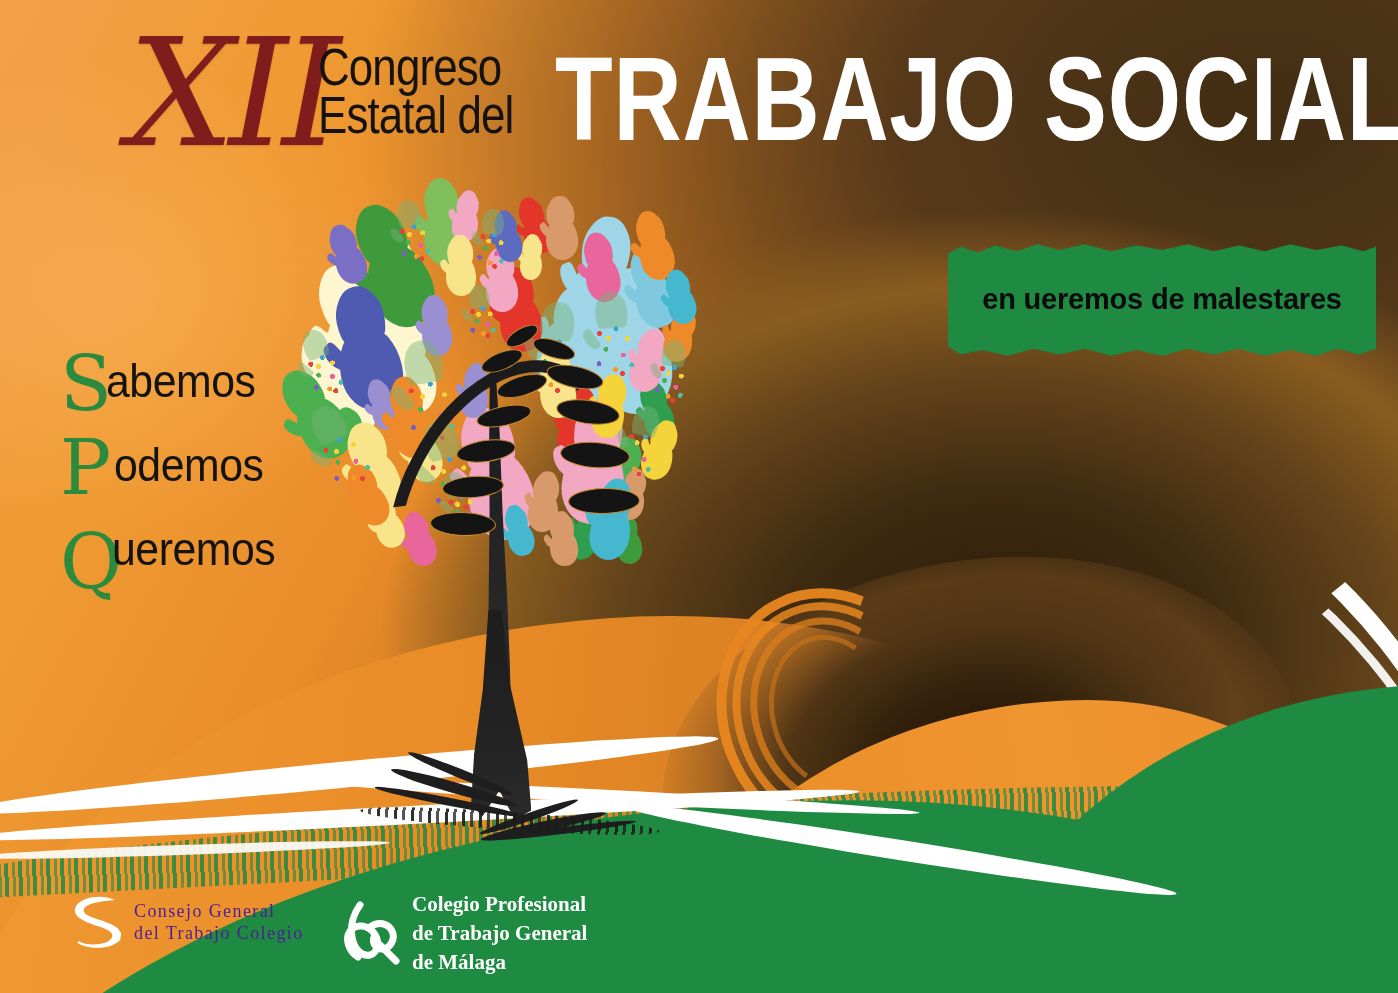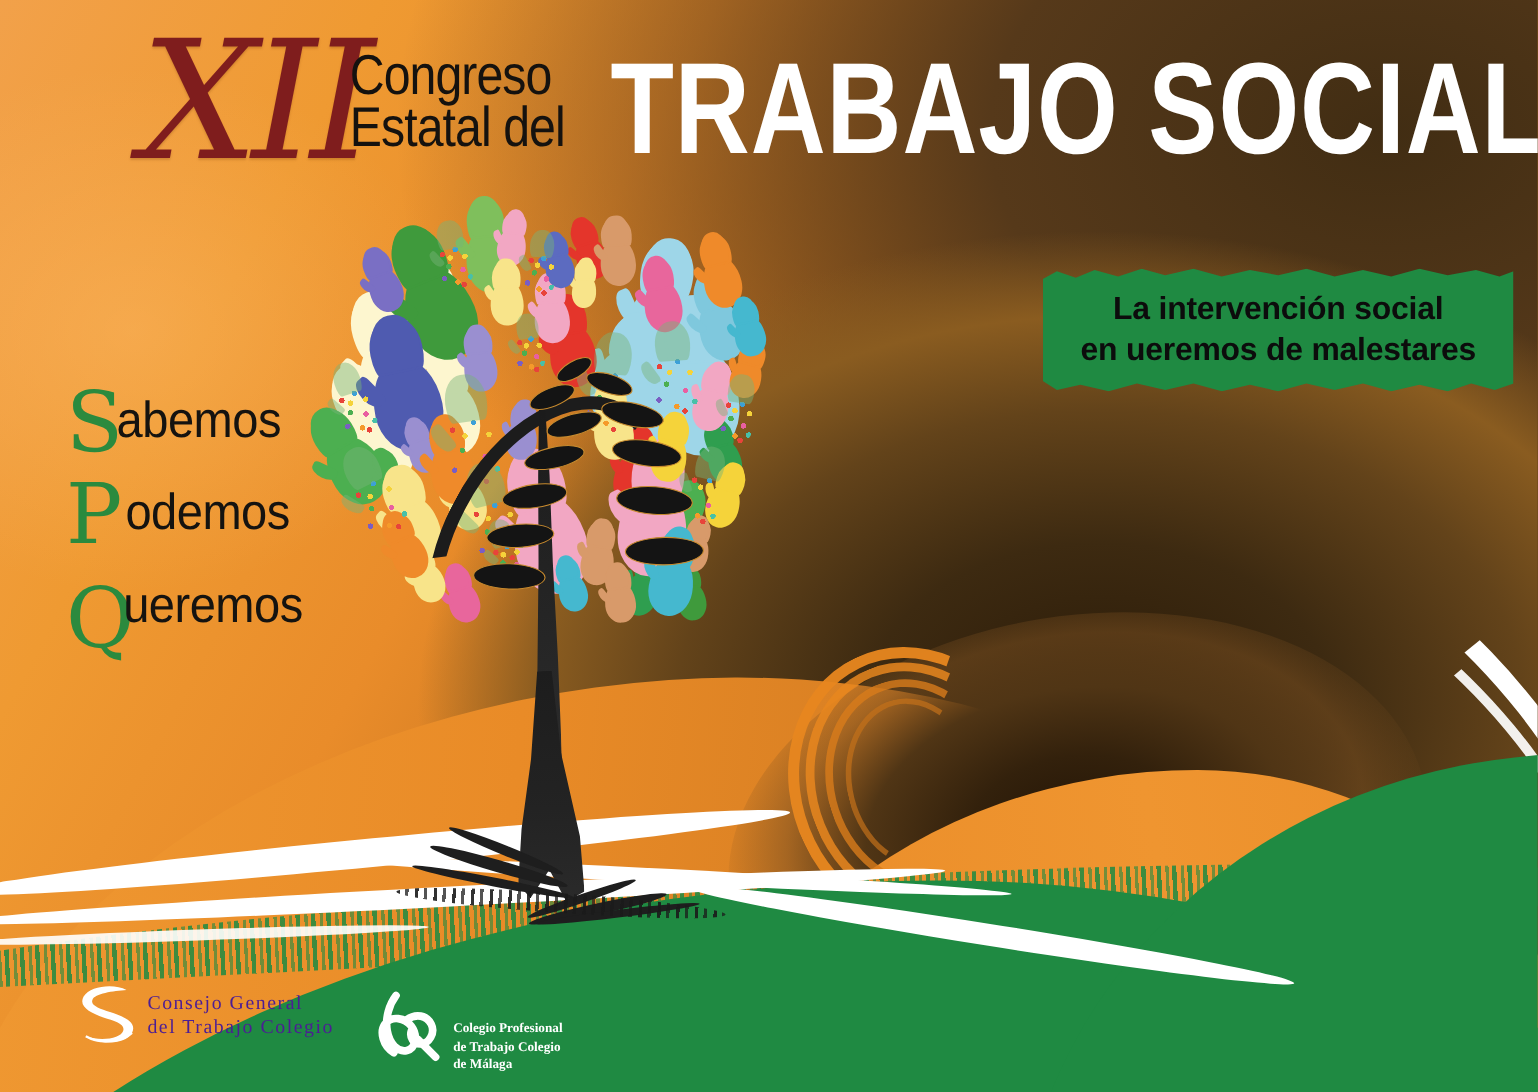--- a/index.html
+++ b/index.html
@@ -269,21 +269,21 @@
   .logo1 { position:absolute; left:70px; top:14px; display:flex; align-items:center; gap:10px; }
   .logo1-mark { width:54px; height:58px; }
   .logo1-text {
     font-family:Liberation Serif, serif;
     font-size:18px; line-height:1.22; color:#4c1d95; letter-spacing:1.4px;
   }
   .logo2 { position:absolute; left:340px; top:10px; display:flex; align-items:center; gap:10px; }
   .logo2-mark { width:62px; height:64px; }
   .logo2-text {
     font-family:"Liberation Serif","DejaVu Serif", serif;
-    font-size:12px; line-height:1.38; color:#fff; font-weight:700;margin-top:36px;
+    font-size:21px; line-height:1.38; color:#fff; font-weight:700;
   }
 </style>
 </head>
 <body>
 
 <div id="poster">
 
   <div class="bg-base"></div>
   <div class="bg-lighthaze"></div>
   <div class="mound"></div>
@@ -441,21 +441,20 @@
       <span class="sl-cap">P</span>
       <span class="sl-rest">odemos</span>
     </div>
     <div class="sl-line q">
       <span class="sl-cap q">Q</span>
       <span class="sl-rest">ueremos</span>
     </div>
   </div>
 
   <div class="banner">
-    <div class="banner-line">La intervención social</div>
     <div class="banner-line">en ueremos de malestares</div>
   </div>
 
   <div class="footer">
 
     <div class="logo1">
       <svg class="logo1-mark" viewBox="0 0 54 58">
         <path d="M45 6 C34 0 12 2 6 12 C1 21 12 27 24 31 C34 34 44 37 42 43 C40 50 22 53 8 48 C18 56 44 56 50 45 C55 35 42 30 30 26 C21 23 12 20 14 15 C16 9 33 7 45 6 Z" fill="#ffffff"></path>
         <path d="M8 48 C20 55 40 54 50 45" fill="none" stroke="#ffffff" stroke-width="2.2"></path>
       </svg>
@@ -466,20 +465,20 @@
     </div>
 
     <div class="logo2">
       <svg class="logo2-mark" viewBox="0 0 62 64">
         <path d="M20 4 C14 12 10 24 12 36 C14 48 22 56 30 54 C38 52 40 40 34 32 C28 24 16 22 10 30 C5 37 8 50 18 56" fill="none" stroke="#ffffff" stroke-width="7" stroke-linecap="round"></path>
         <path d="M30 26 C38 20 48 22 52 30 C56 38 50 48 42 48 C36 48 32 42 34 36" fill="none" stroke="#ffffff" stroke-width="7" stroke-linecap="round"></path>
         <path d="M40 44 L56 60" fill="none" stroke="#ffffff" stroke-width="7" stroke-linecap="round"></path>
       </svg>
       <div class="logo2-text">
         <div>Colegio Profesional</div>
-        <div>de Trabajo Colegio</div>
+        <div>de Trabajo General</div>
         <div>de Málaga</div>
       </div>
     </div>
 
   </div>
 
 </div>
 
 </body></html>

